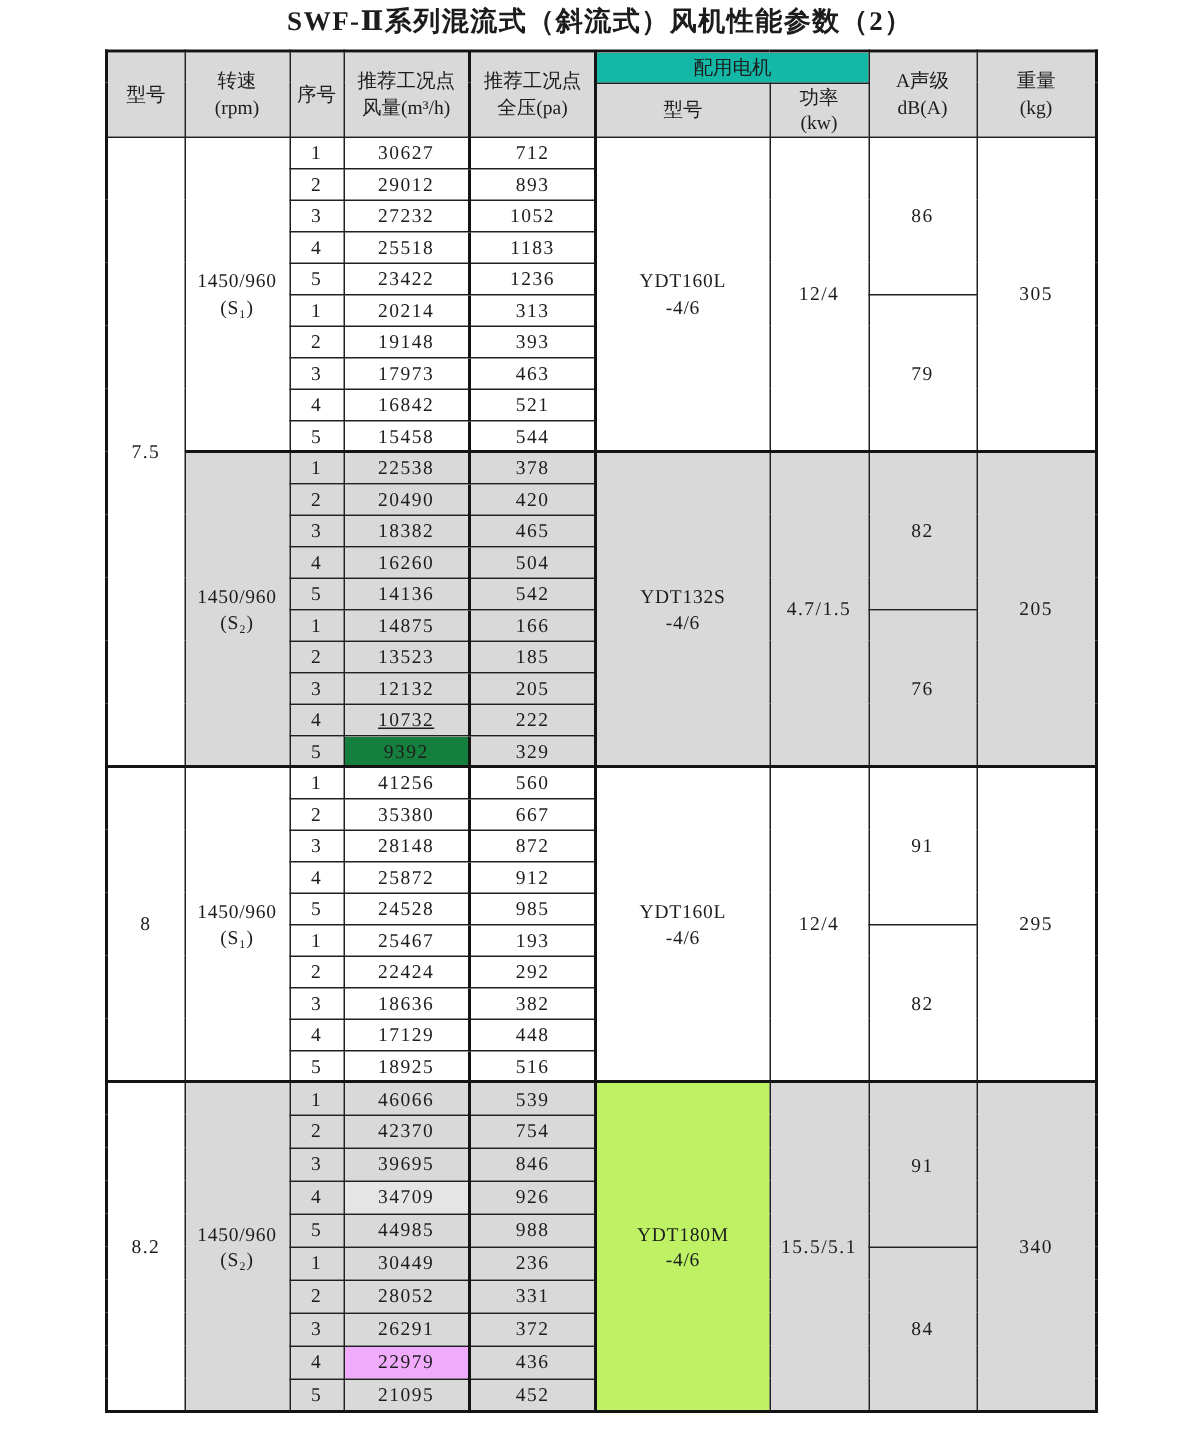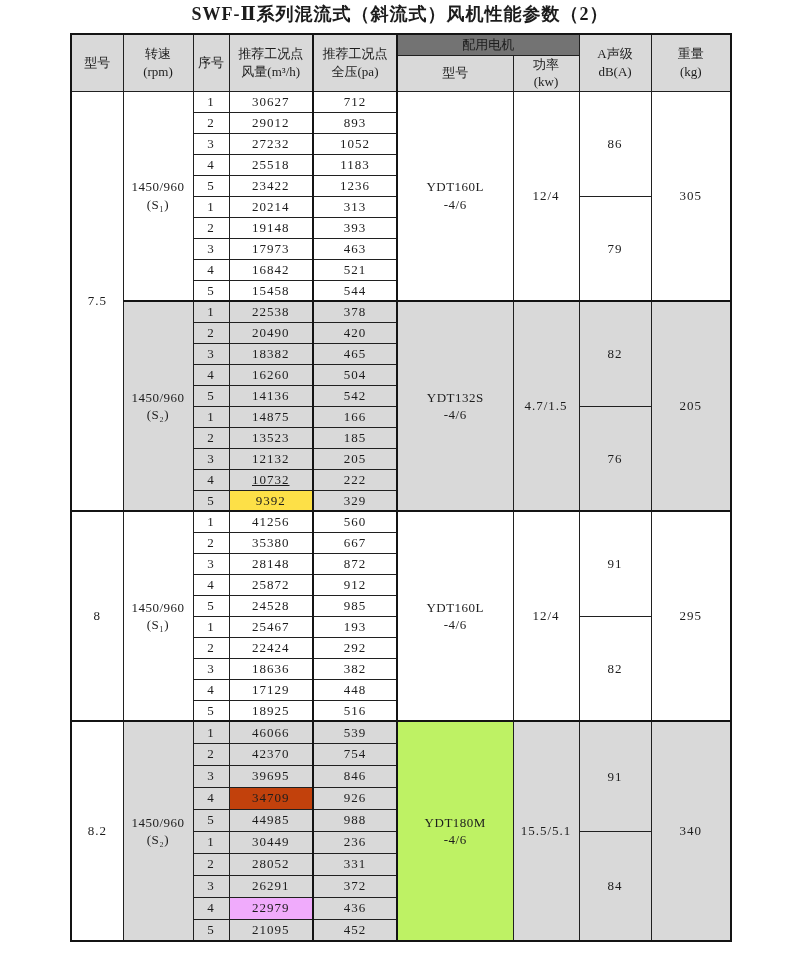--- a/index.html
+++ b/index.html
@@ -79,21 +79,21 @@
     <thead>
       <tr class="h1">
         <th rowspan="2" style="background: rgb(217, 217, 217);">型号</th>
         <th rowspan="2" style="background: rgb(217, 217, 217);">转速
 (rpm)</th>
         <th rowspan="2" style="background: rgb(217, 217, 217);">序号</th>
         <th rowspan="2" style="background: rgb(217, 217, 217);">推荐工况点
 风量(m³/h)</th>
         <th rowspan="2" class="bl2" style="background: rgb(217, 217, 217);">推荐工况点
 全压(pa)</th>
-        <th colspan="2" class="bl2" style="background: #737373;">配用电机</th>
+        <th colspan="2" class="bl2" style="background: #14b8a6;">配用电机</th>
         <th rowspan="2" style="background: rgb(217, 217, 217);">A声级
 dB(A)</th>
         <th rowspan="2" style="background: rgb(217, 217, 217);">重量
 (kg)</th>
       </tr>
       <tr class="h2">
         <th class="bl2" style="background: rgb(217, 217, 217);">型号</th>
         <th style="background: rgb(217, 217, 217);">功率
 (kw)</th>
       </tr>
@@ -206,21 +206,21 @@
           <td class="col-airflow shaded" style="background: rgb(217, 217, 217);">12132</td>
           <td class="col-pressure bl2 shaded" style="background: rgb(217, 217, 217);">205</td>
         </tr>
         <tr>
           <td class="col-seq shaded" style="background: rgb(217, 217, 217);">4</td>
           <td class="col-airflow shaded" style="background: rgb(217, 217, 217); text-decoration: underline;">10732</td>
           <td class="col-pressure bl2 shaded" style="background: rgb(217, 217, 217);">222</td>
         </tr>
         <tr>
           <td class="col-seq shaded" style="background: rgb(217, 217, 217);">5</td>
-          <td class="col-airflow shaded" style="background: #fde047;">9392</td>
+          <td class="col-airflow shaded" style="background: #15803d;">9392</td>
           <td class="col-pressure bl2 shaded" style="background: rgb(217, 217, 217);">329</td>
         </tr>
         <tr>
           <td class="col-model block-top" rowspan="10">8</td>
           <td class="col-speed block-top" rowspan="10">1450/960
 (S₁)</td>
           <td class="col-seq block-top">1</td>
           <td class="col-airflow block-top">41256</td>
           <td class="col-pressure bl2 block-top">560</td>
           <td class="col-motor bl2 block-top" rowspan="10">YDT160L
@@ -293,21 +293,21 @@
           <td class="col-airflow shaded" style="background: rgb(217, 217, 217);">42370</td>
           <td class="col-pressure bl2 shaded" style="background: rgb(217, 217, 217);">754</td>
         </tr>
         <tr class="tall">
           <td class="col-seq shaded" style="background: rgb(217, 217, 217);">3</td>
           <td class="col-airflow shaded" style="background: rgb(217, 217, 217);">39695</td>
           <td class="col-pressure bl2 shaded" style="background: rgb(217, 217, 217);">846</td>
         </tr>
         <tr class="tall">
           <td class="col-seq shaded" style="background: rgb(217, 217, 217);">4</td>
-          <td class="col-airflow shaded" style="background: #c2410c; font-family: Liberation Serif, serif;">34709</td>
+          <td class="col-airflow shaded" style="background: #e5e5e5; font-family: Liberation Serif, serif;">34709</td>
           <td class="col-pressure bl2 shaded" style="background: rgb(217, 217, 217);">926</td>
         </tr>
         <tr class="tall">
           <td class="col-seq shaded" style="background: rgb(217, 217, 217);">5</td>
           <td class="col-airflow shaded" style="background: rgb(217, 217, 217);">44985</td>
           <td class="col-pressure bl2 shaded" style="background: rgb(217, 217, 217);">988</td>
         </tr>
         <tr class="tall">
           <td class="col-seq shaded" style="background: rgb(217, 217, 217);">1</td>
           <td class="col-airflow shaded" style="background: rgb(217, 217, 217);">30449</td>

